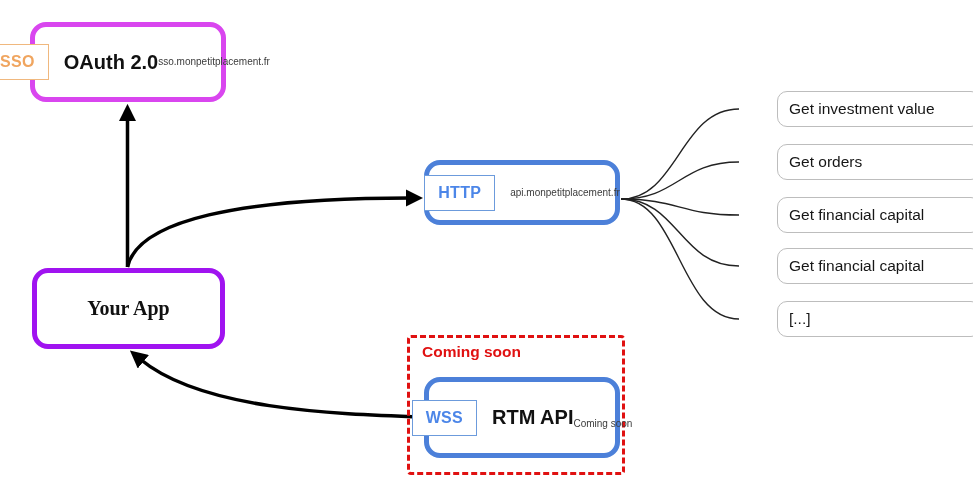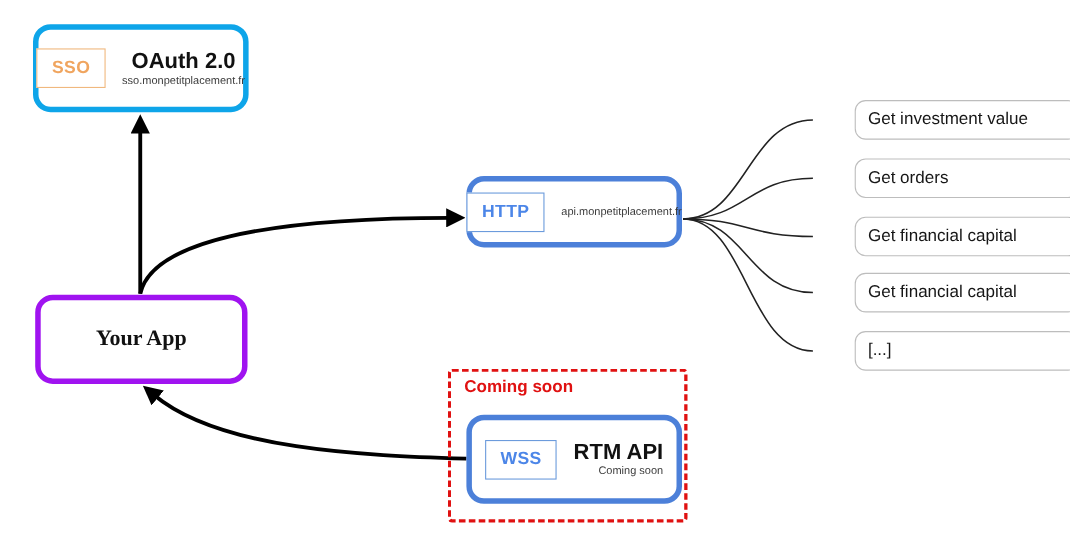--- a/index.html
+++ b/index.html
@@ -17,39 +17,39 @@
     position:absolute;
     background:#fff;
     border-radius:16px;
     box-sizing:border-box;
     display:flex;
     align-items:center;
     justify-content:center;
     gap:15px;
     z-index:2;
   }
-  .node-oauth{left:30px;top:22px;width:196px;height:80px;border:5px solid #0ea5e9;}
+  .node-oauth{left:30px;top:22px;width:196px;height:80px;border:5px solid #d946ef;}
   .node-rest {left:424px;top:160px;width:196px;height:65px;border:5px solid #4C80D9;}
   .node-rtm  {left:424px;top:377px;width:196px;height:81px;border:5px solid #4C80D9;}
   .node-app  {left:32px;top:268px;width:193px;height:81px;border:5px solid #A013F0;}
 
   .badge{
     box-sizing:border-box;
     border:1.5px solid;
     font-size:16px;
     font-weight:bold;
     padding:8px 13px;
     letter-spacing:.3px;
     background:#fff;
     white-space:nowrap;
   }
   .badge-orange{color:#F0A55F;border-color:#F0B87E;}
   .badge-blue{color:#4C86E8;border-color:#6C9BDC;}
 
-  .node-text{display:flex;flex-direction:column;align-items:center;line-height:1.15;}
+  .node-text{display:flex;align-items:center;line-height:1.15;}
   .node-text.right{align-items:flex-end;}
   .node-title{font-size:20px;font-weight:bold;color:#111;white-space:nowrap;}
   .node-subtitle{font-size:10px;color:#3b3b3b;white-space:nowrap;}
 
   .app-title{font-size:20px;font-weight:bold;color:#111;font-family:Liberation Serif, serif;}
 
   .dashed-group{
     position:absolute;
     left:407px;top:335px;width:218px;height:140px;
     box-sizing:border-box;

